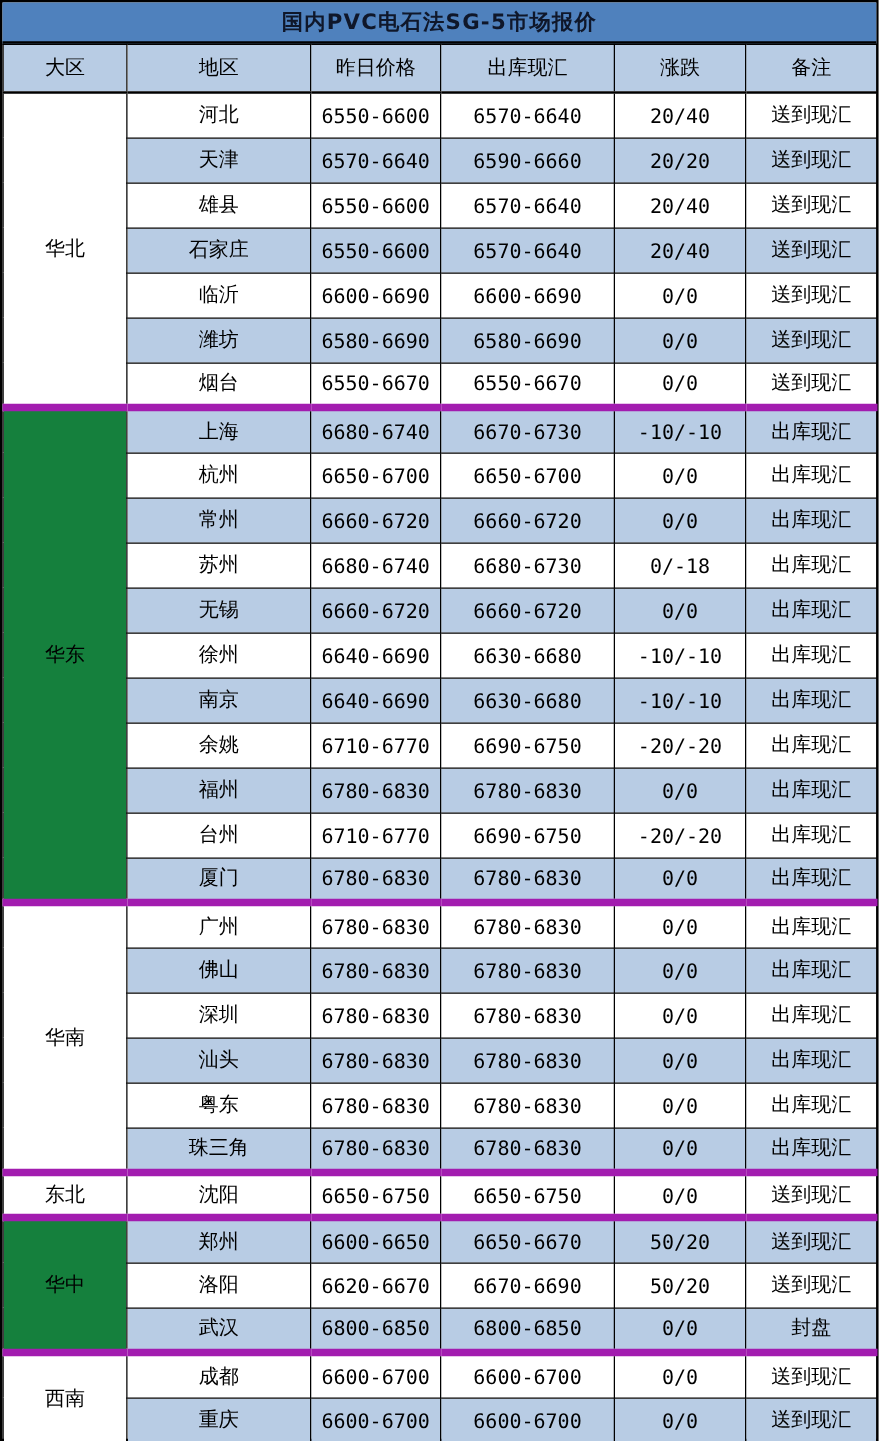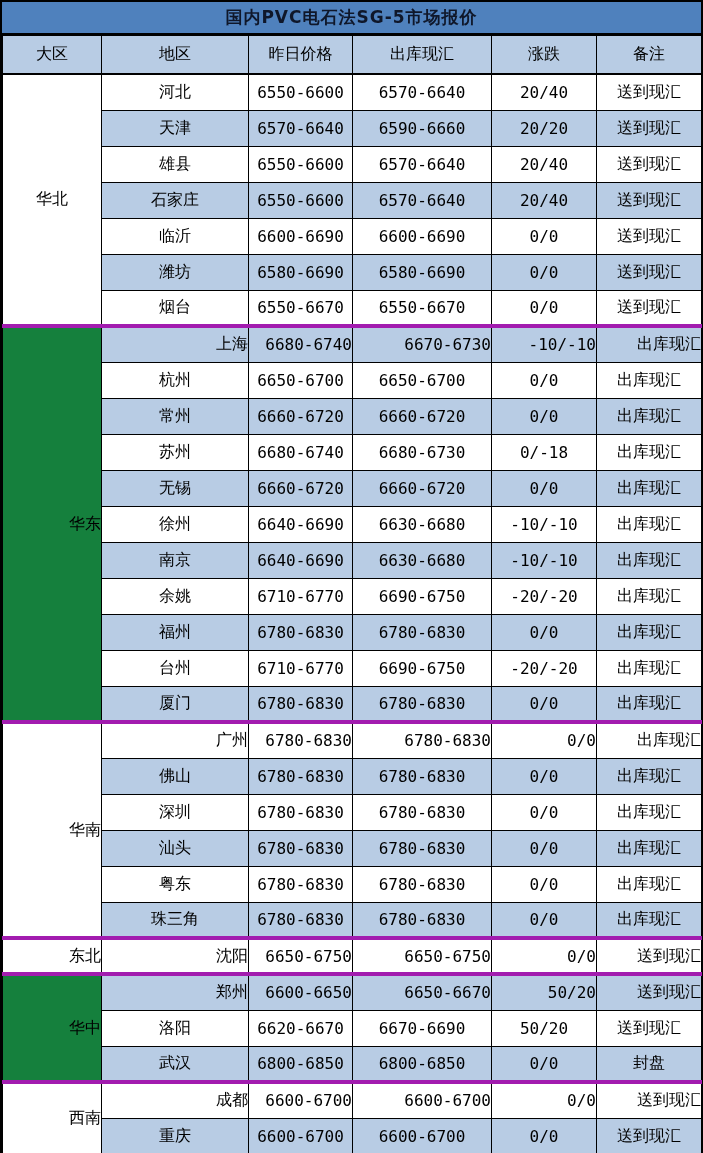--- a/index.html
+++ b/index.html
@@ -48,21 +48,21 @@
     border-bottom-width: 2px;
   }
   table.price-table tr.data-row { height: 36px; }
   table.price-table td { font-size: 16px; }
   .row-white td { background: #ffffff; }
   .row-blue td  { background: #b8cce4; }
   td.yesterday-cell, td.today-cell, td.change-cell {
     font-family: "DejaVu Sans Mono", monospace;
     font-size: 16px;
   }
-  tr.group-start td { border-top: 4px solid #a21caf; text-align: right; }
+  tr.group-start td { border-top: 6px solid #a21caf; }
   td.region-cell { font-size: 16px; margin-top: 28px; }
   td.region-cell.cell-white { background: #ffffff; }
   td.region-cell.cell-blue  { background: #15803d; }
 </style>
 </head>
 <body>
 
 <div class="page">
 
   <div class="title-bar">

